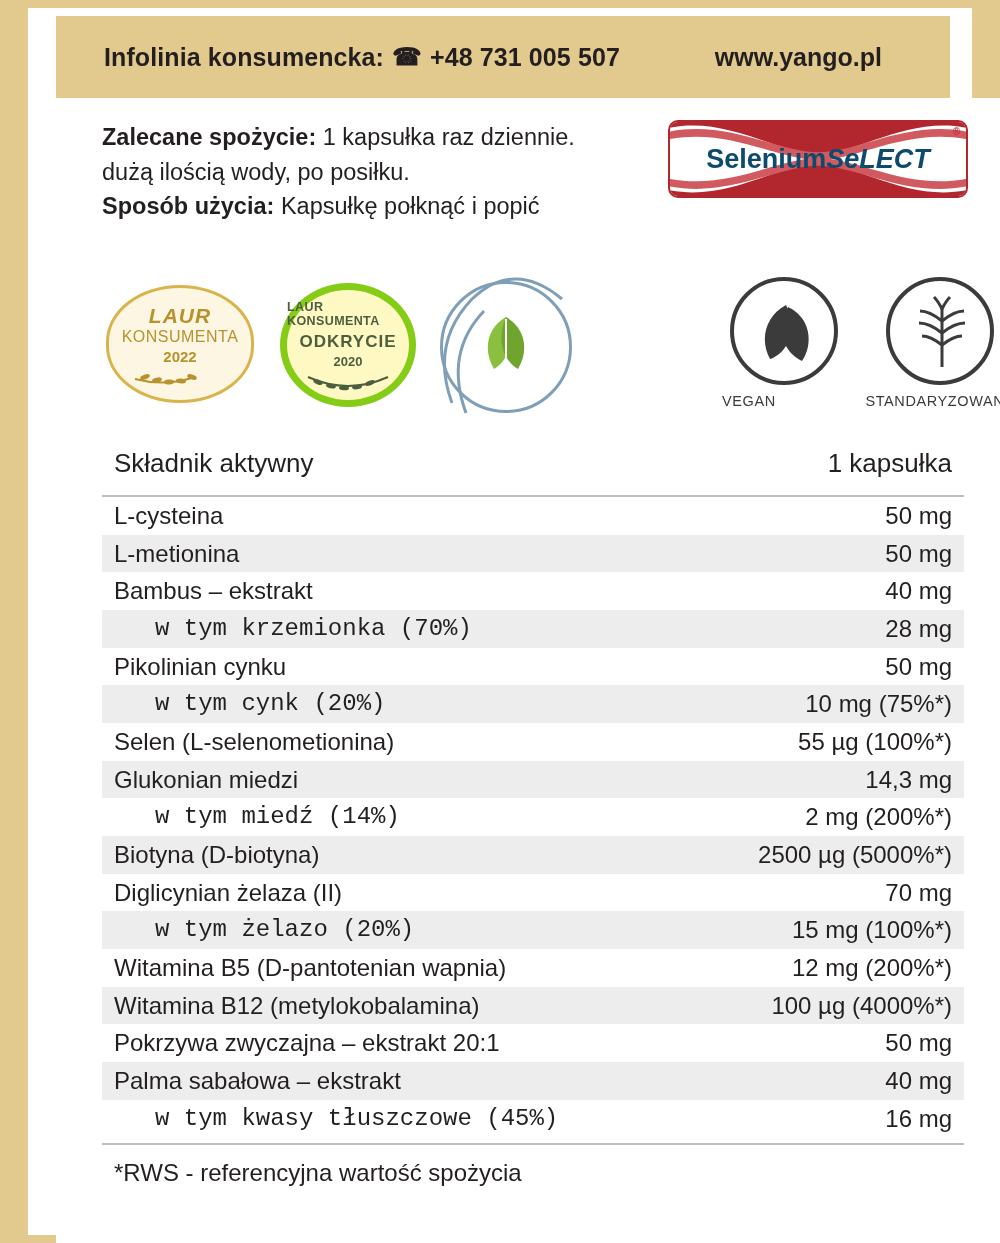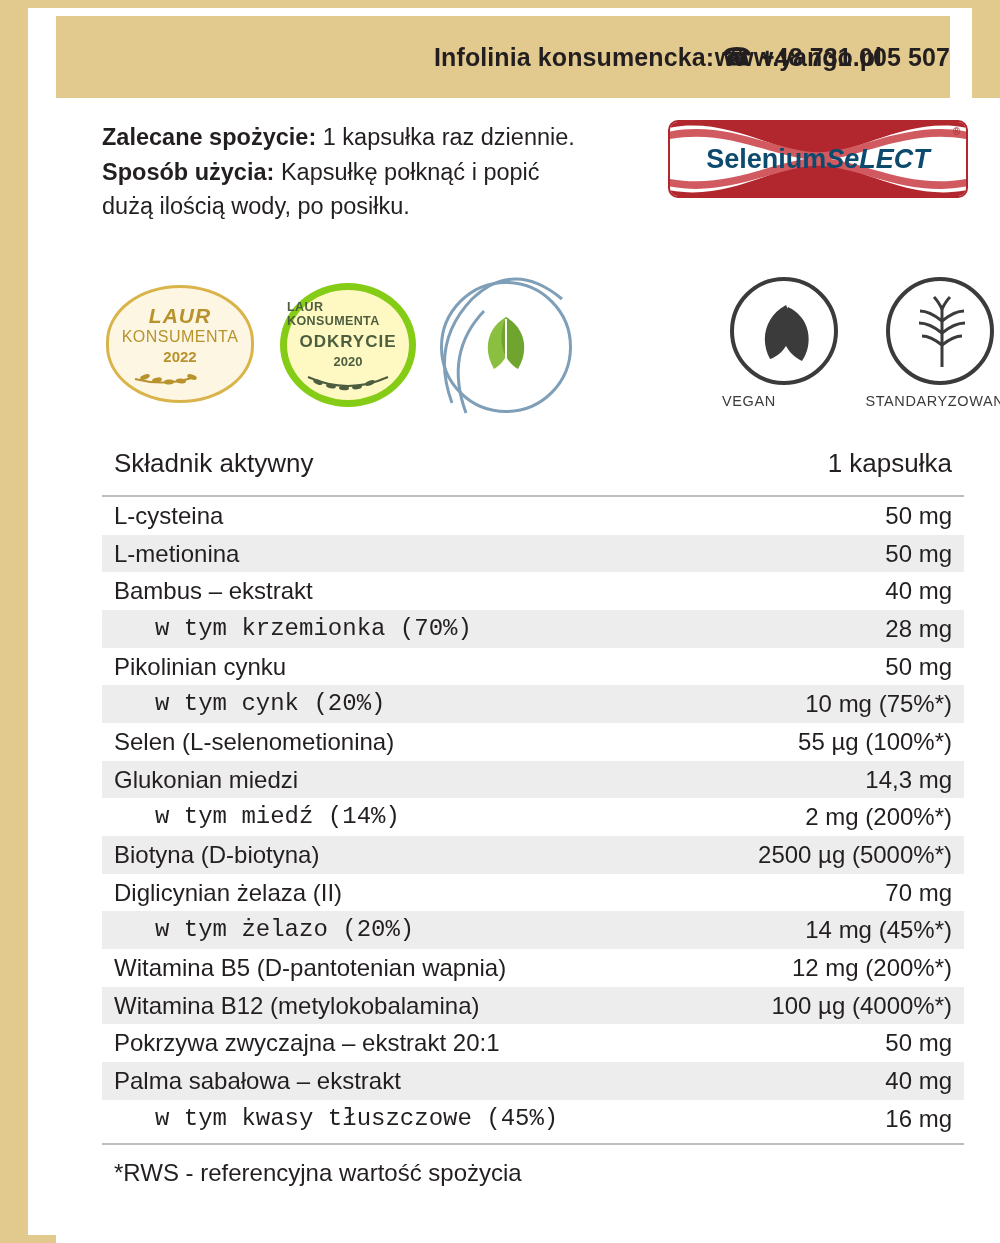--- a/index.html
+++ b/index.html
@@ -24,21 +24,21 @@
   }
   .gold-left { left:0; }
   .gold-right { right:0; }
   .gold-top { position:absolute; left:0; top:0; width:1000px; height:8px; background:#e2c98d; }
   .gold-bottom { position:absolute; left:0; bottom:0; width:1000px; height:8px; background:#e2c98d; }
 
   
   .header-band {
     position:absolute; left:28px; top:8px; width:894px; height:82px;
     background:#e2c98d;
-    display:flex; align-items:center;justify-content:flex-end;
+    display:flex; align-items:center;
   }
   .phone-line {
     margin-left:48px;
     font-size:25px; font-weight:bold; letter-spacing:0.1px;
     display:flex; align-items:center; gap:8px;
     white-space:nowrap;
   }
   .phone-icon { font-size:24px; }
   .website {
     position:absolute; right:68px; top:50%; transform:translateY(-50%);
@@ -202,25 +202,25 @@
   </div>
 
   <div class="content">
 
     <div class="usage">
       <div class="line">
         <b>Zalecane spożycie:</b>
         <span>1 kapsułka raz dziennie.</span>
       </div>
       <div class="line">
+        <span>dużą ilością wody, po posiłku.</span>
+      </div>
+      <div class="line">
         <b>Sposób użycia:</b>
         <span>Kapsułkę połknąć i popić</span>
-      </div>
-      <div class="line">
-        <span>dużą ilością wody, po posiłku.</span>
       </div>
     </div>
 
     <div class="selenium-logo">
       <svg class="sel-swoosh" viewBox="0 0 300 78" preserveAspectRatio="none">
         <path d="M0,6 C60,-6 110,34 150,34 C190,34 240,-6 300,6 L300,0 L0,0 Z" fill="#b2272e"></path>
         <path d="M0,18 C60,6 110,40 150,40 C190,40 240,6 300,18 L300,10 C240,-2 190,32 150,32 C110,32 60,-2 0,10 Z" fill="#d05a5f"></path>
         <path d="M0,72 C60,84 110,44 150,44 C190,44 240,84 300,72 L300,78 L0,78 Z" fill="#b2272e"></path>
         <path d="M0,60 C60,72 110,38 150,38 C190,38 240,72 300,60 L300,68 C240,80 190,46 150,46 C110,46 60,80 0,68 Z" fill="#d05a5f"></path>
       </svg>
@@ -357,21 +357,21 @@
             <tr class="alt">
               <td>Biotyna (D-biotyna)</td>
               <td class="amount">2500 µg (5000%*)</td>
             </tr>
             <tr>
               <td>Diglicynian żelaza (II)</td>
               <td class="amount">70 mg</td>
             </tr>
             <tr class="alt">
               <td class="indent">w tym żelazo (20%)</td>
-              <td class="amount">14 mg (45%*)</td>
+              <td class="amount">15 mg (100%*)</td>
             </tr>
             <tr>
               <td>Witamina B5 (D-pantotenian wapnia)</td>
               <td class="amount">12 mg (200%*)</td>
             </tr>
             <tr class="alt">
               <td>Witamina B12 (metylokobalamina)</td>
               <td class="amount">100 µg (4000%*)</td>
             </tr>
             <tr>

